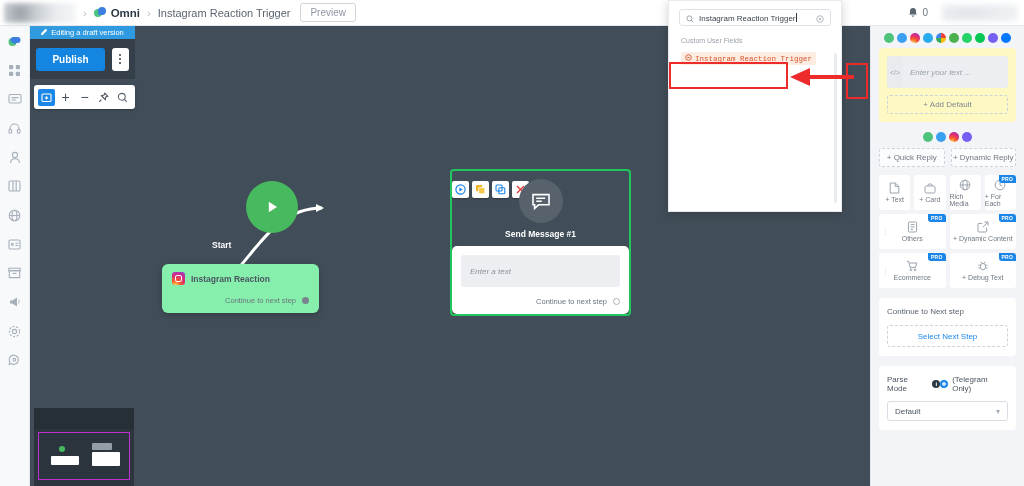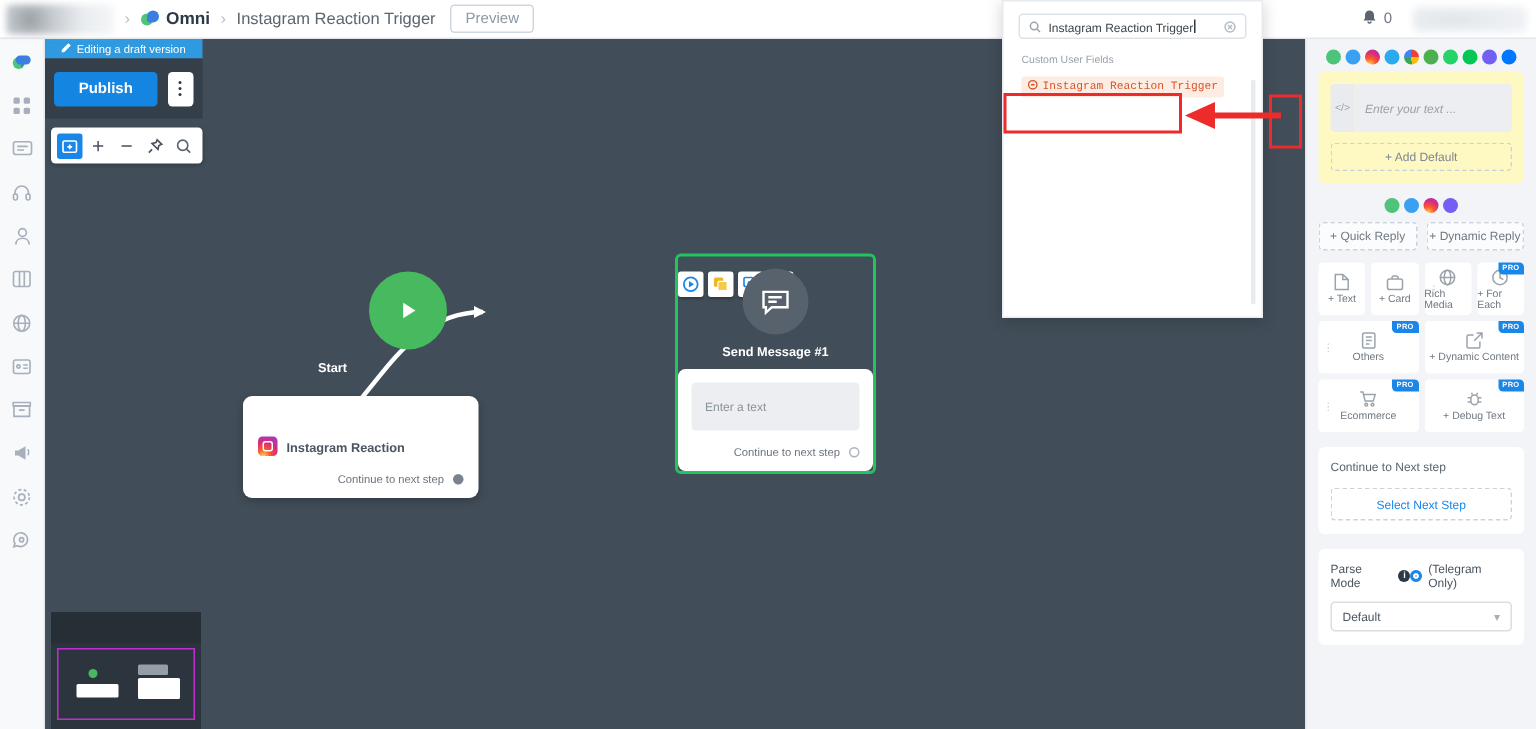--- a/index.html
+++ b/index.html
@@ -97,52 +97,52 @@
   
   .start-node { position: absolute; left: 182px; top: 155px; width: 120px; }
   .start-circle {
     width: 52px; height: 52px; border-radius: 50%; background: #47b95e;
     margin: 0 auto; display: flex; align-items: center; justify-content: center;
   }
   .start-label { color: #ffffff; font-size: 8.5px; font-weight: bold; margin-top: 7px; }
 
   .trigger-card {
     position: absolute; left: 132px; top: 238px; width: 157px;
-    background: #ffffff; border-radius: 6px; padding: 27px 10px 8px 10px;
+    background: #86efac; border-radius: 6px; padding: 8px 10px 8px 10px;
     box-shadow: 0 2px 6px rgba(0,0,0,.22);
   }
   .trigger-row { display: flex; align-items: center; gap: 6px; }
   .ig-badge {
     width: 13px; height: 13px; border-radius: 3px; flex: none;
     background: radial-gradient(circle at 28% 100%, #fdd35c 0%, #f85b2c 28%, #dc2a7b 58%, #8e3fd2 100%);
     display: flex; align-items: center; justify-content: center;
   }
   .ig-badge .sq { width: 7px; height: 7px; border: 1.3px solid #fff; border-radius: 2px; }
   .trigger-title { font-size: 8.5px; font-weight: bold; color: #4a5560; }
   .trigger-next {
     display: flex; align-items: center; justify-content: flex-end; gap: 6px;
     margin-top: 11px; font-size: 7.5px; color: #6b747e;
   }
   .dot-filled { width: 7px; height: 7px; border-radius: 50%; background: #7a838d; }
   .dot-hollow { width: 7px; height: 7px; border-radius: 50%; border: 1.2px solid #aab2ba; background: #fff; }
 
   .msg-node {
-    position: absolute; left: 420px; top: 143px; width: 134px;
+    position: absolute; left: 420px; top: 143px; width: 181px;
     border: 2px solid #21c45d; border-radius: 4px;
   }
   .msg-head { height: 75px; position: relative; text-align: center; padding-top: 8px; }
   .msg-circle {
     width: 44px; height: 44px; border-radius: 50%; background: #57626d;
     margin: 0 auto; display: flex; align-items: center; justify-content: center;
   }
   .msg-title { color: #ffffff; font-size: 8.5px; font-weight: bold; margin-top: 6px; }
   .msg-body { background: #fff; border-radius: 5px; padding: 9px 9px 8px 9px; }
   .msg-input {
     background: #eceef1; border-radius: 3px; height: 32px;
-    font-size: 8px; color: #8a929b; 
+    font-size: 8px; color: #8a929b; font-style: italic;
     display: flex; align-items: center; padding-left: 9px;
   }
   .msg-next {
     display: flex; align-items: center; justify-content: flex-end; gap: 6px;
     margin-top: 10px; font-size: 7.5px; color: #6b747e;
   }
 
   .node-tools {
     position: absolute; left: 422px; top: 155px; display: flex; gap: 3px;
   }

